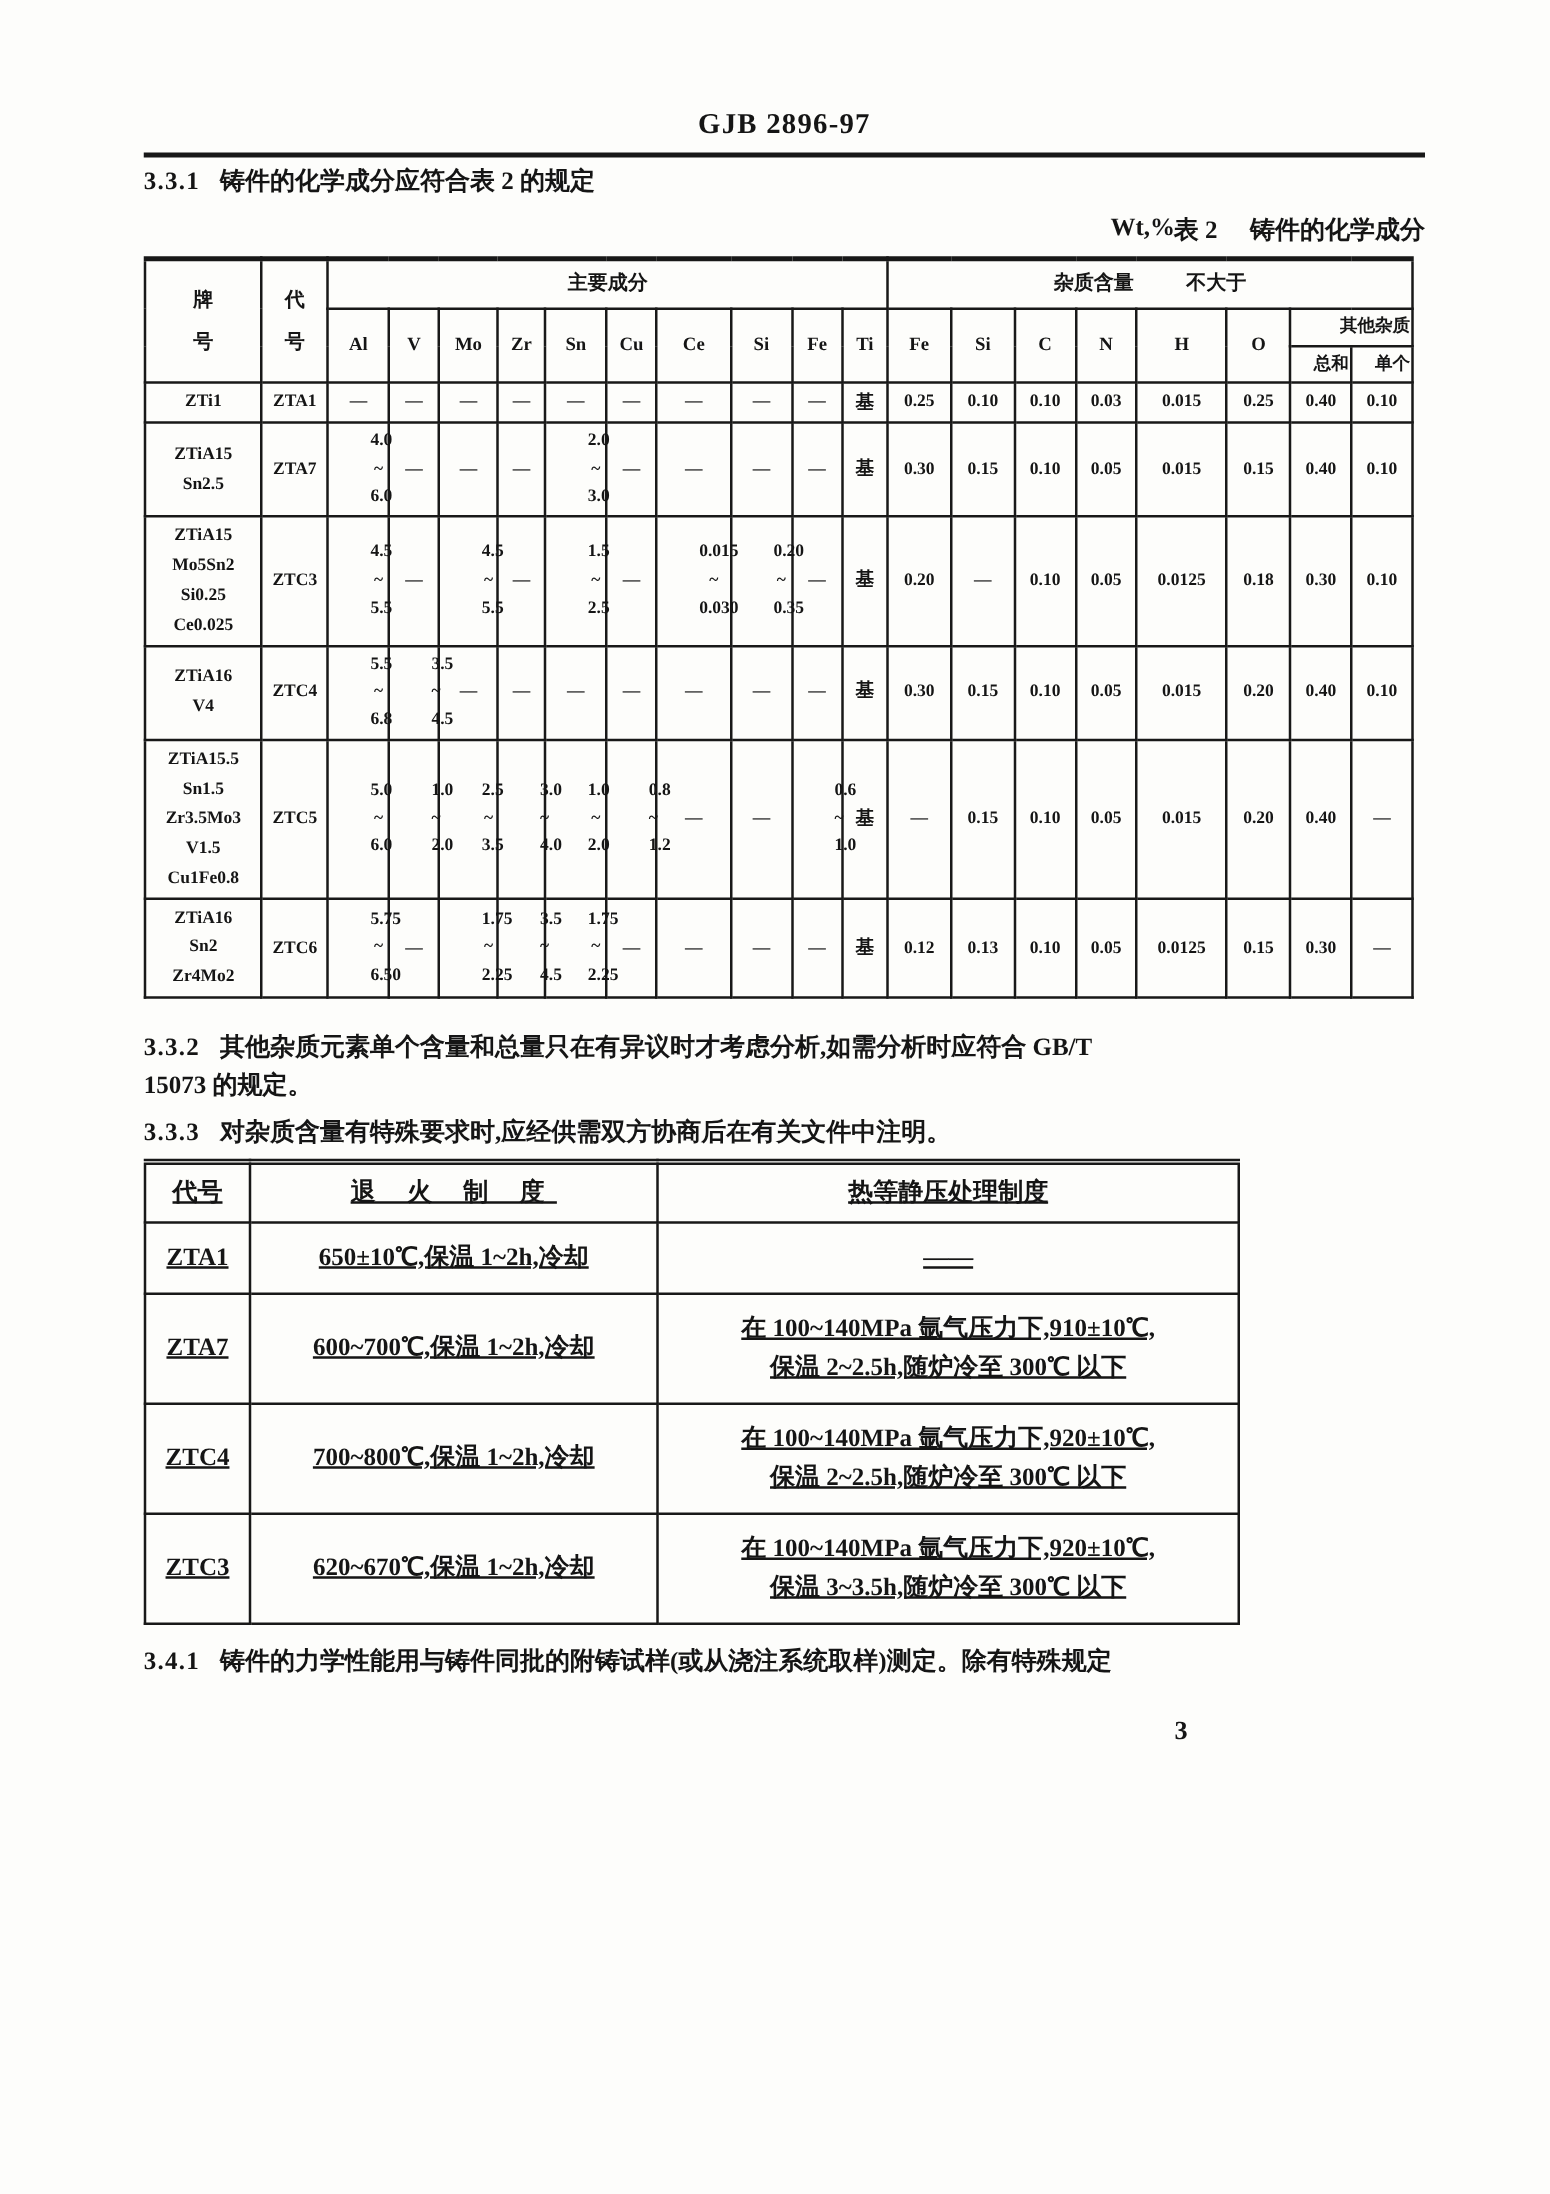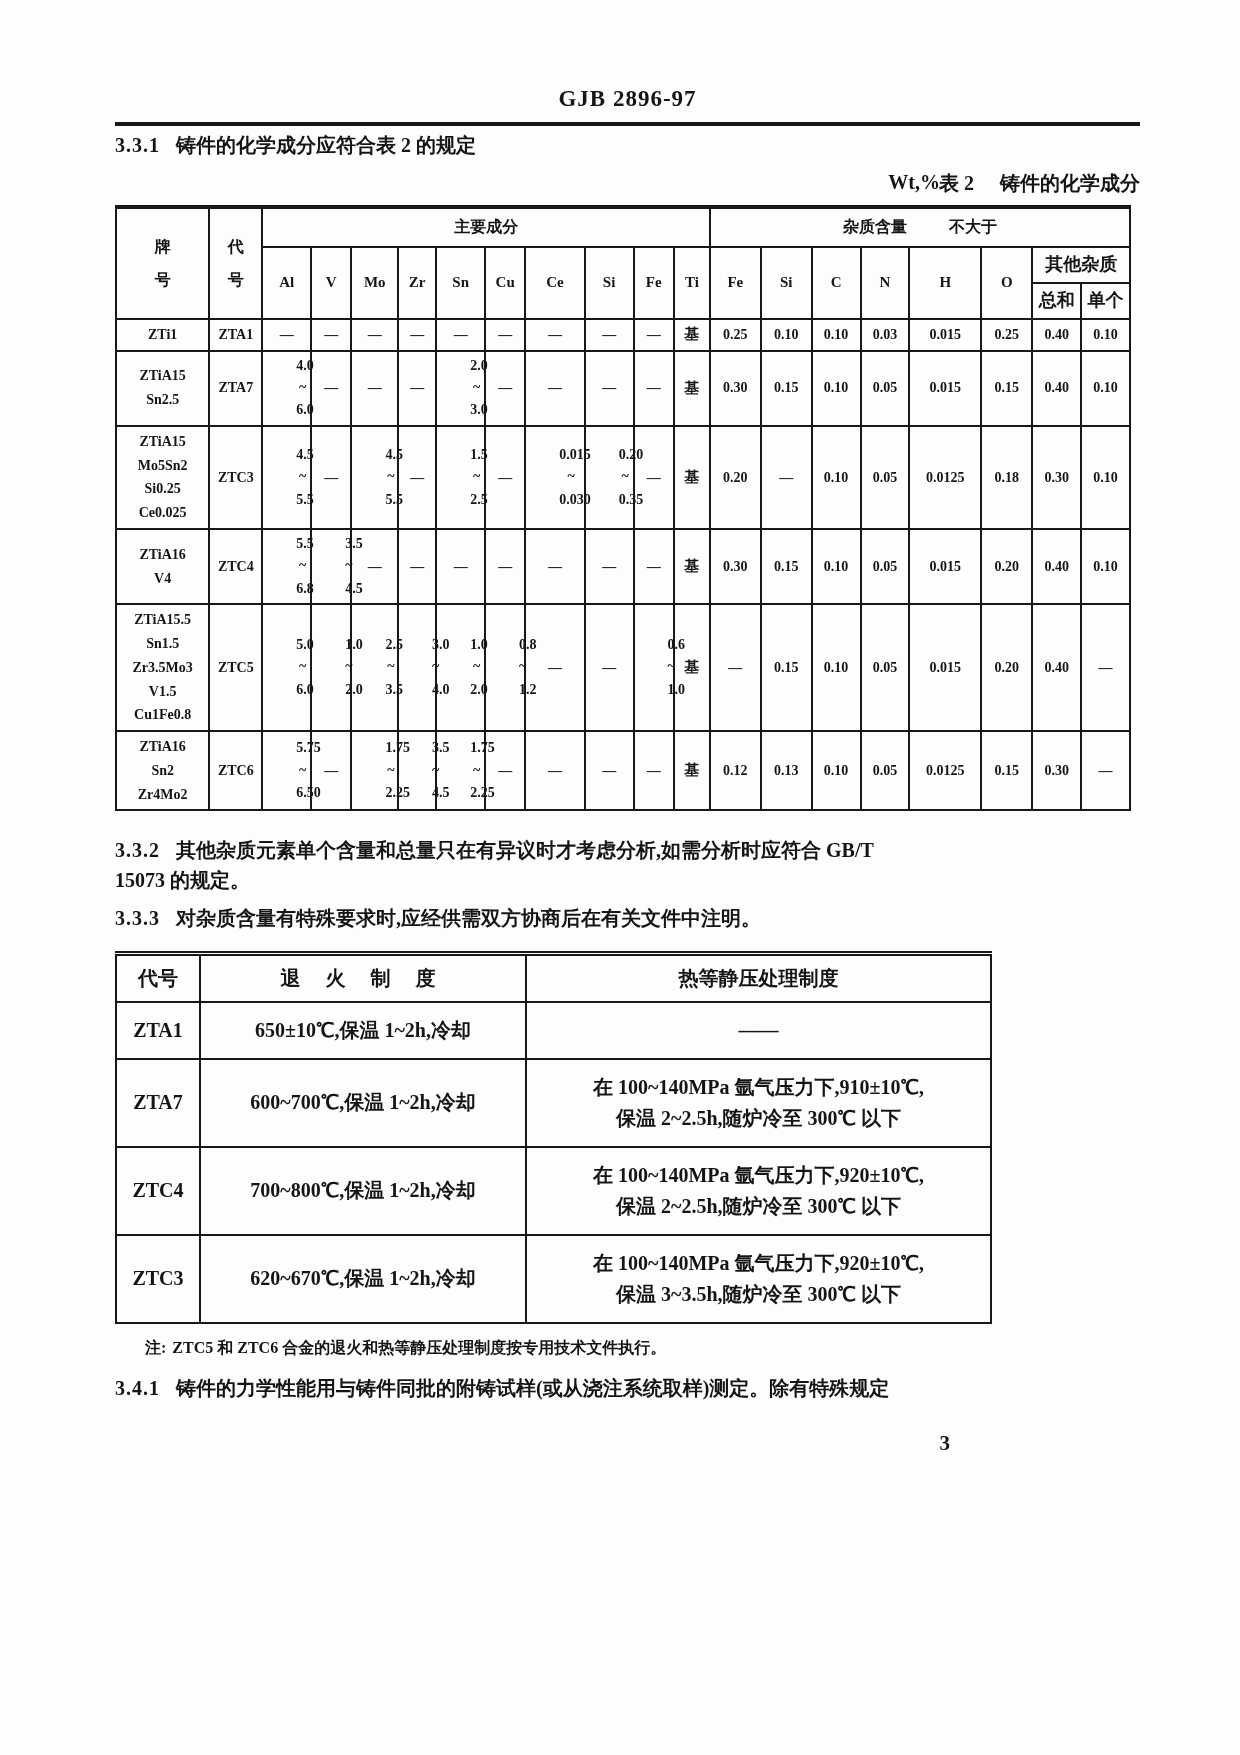--- a/index.html
+++ b/index.html
@@ -25,28 +25,28 @@
   .tcap .caplabel { margin-right:26px; }
   .tcap .unit { position:absolute; right:200px; top:1px; font-weight:700; }
 
   table { border-collapse:collapse; table-layout:fixed; }
   td { border:2px solid #181818; text-align:center; vertical-align:middle; }
 
   .t2 { width:1016px; margin-top:8px; border-top:4px solid #181818; }
   .t2 td { font-size:14px; font-weight:700; padding:3px 1px; line-height:1.55; }
   .t2 thead .grp { height:40px; font-size:16px; }
   .t2 thead .el { height:46px; font-size:15px; }
-  .t2 thead .sub { height:28px; font-size:18px; }
+  .t2 thead .sub { height:28px; font-size:14px;text-align:right; }
   .t2 .bh div { line-height:2.1; font-size:16px; }
   .t2 .gapsp { display:inline-block; width:42px; }
   .t2 .namecell { line-height:1.7; }
   .t2 .valcell div { line-height:1.6;padding-left:32px; }
   .t2 .ticell { font-size:15px; }
 
-  .t3 { width:875px; margin-top:18px; border-top:5px double #181818; }
+  .t3 { width:875px; margin-top:6px; border-top:5px double #181818;text-decoration:underline; }
   .t3 td { font-size:20px; font-weight:700; padding:12px 6px; line-height:1.55; }
   .t3 thead td { height:48px; padding:4px; }
   .t3 .sp { letter-spacing:10px; }
 
   .note { font-size:16px; font-weight:700; margin:14px 0 0 30px; }
   .note .nlabel { margin-right:6px; }
   .pagenum { text-align:right; margin:28px 190px 0 0; font-size:21px; font-weight:700; }
 </style>
 </head>
 <body>
@@ -416,23 +416,20 @@
           <td>ZTC3</td>
           <td>620~670℃,保温 1~2h,冷却</td>
           <td>
             <div>在 100~140MPa 氩气压力下,920±10℃,</div>
             <div>保温 3~3.5h,随炉冷至 300℃ 以下</div>
           </td>
         </tr>
       </tbody>
   </table>
 
-  <p class="note">
-    <span class="nlabel">注:</span><span>ZTC5 和 ZTC6 合金的退火和热等静压处理制度按专用技术文件执行。</span>
-  </p>
 
   <p class="para mt14">
     <span class="secnum">3.4.1</span><span>铸件的力学性能用与铸件同批的附铸试样(或从浇注系统取样)测定。除有特殊规定</span>
   </p>
 
   <div class="pagenum">3</div>
 
 </div>
 
 </body></html>

